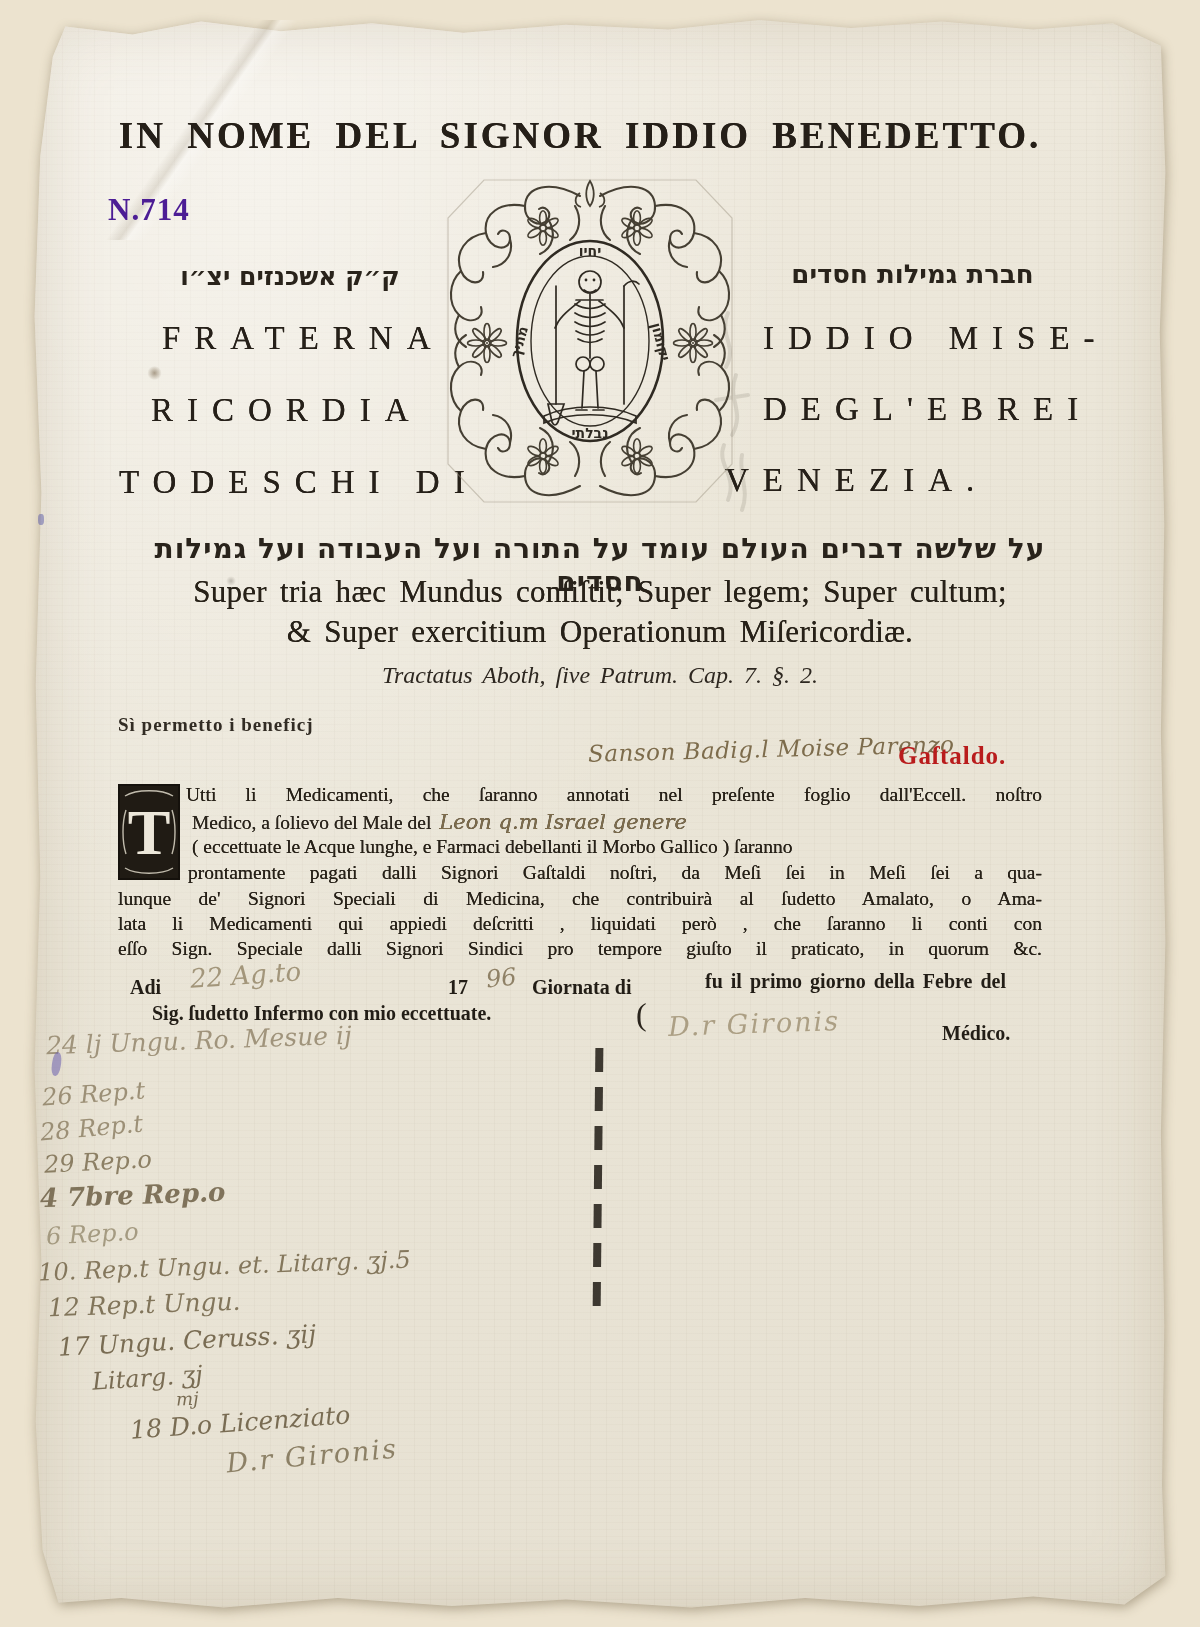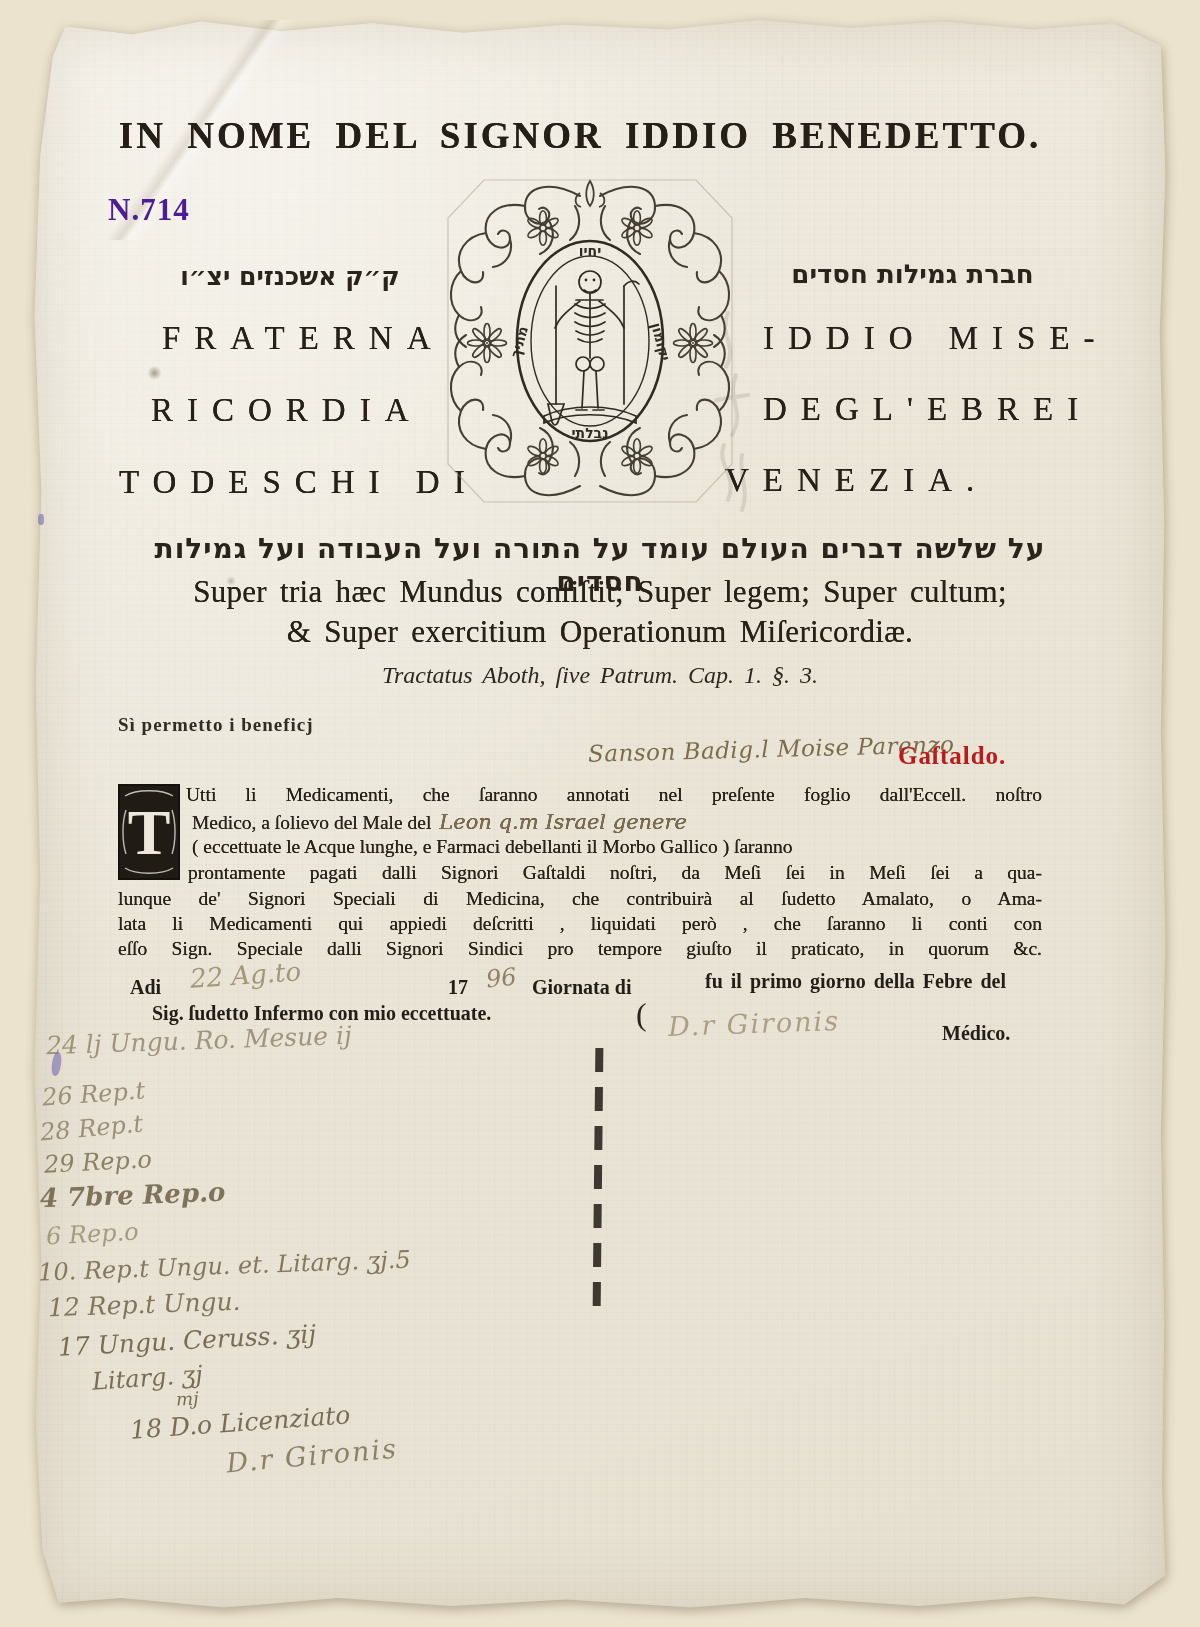--- a/index.html
+++ b/index.html
@@ -225,21 +225,21 @@
       <path d="M38,70 C28,95 48,105 34,130"></path>
       <path d="M26,140 C18,160 40,170 30,195"></path>
       <path d="M44,150 C40,170 52,185 44,205"></path>
       <path d="M18,95 L50,90"></path>
     </g>
   </svg>
 
   <div class="abs heb motto-heb">על שלשה דברים העולם עומד על התורה ועל העבודה ועל גמילות חסדים</div>
   <div class="abs latin lat1">Super tria hæc Mundus conſiſtit; Super legem; Super cultum;</div>
   <div class="abs latin lat2">&amp; Super exercitium Operationum Miſericordiæ.</div>
-  <div class="abs citation">Tractatus Aboth, ſive Patrum. Cap. 1. §. 3.</div>
+  <div class="abs citation">Tractatus Aboth, ſive Patrum. Cap. 7. §. 2.</div>
 
   <div class="abs permit">Sì permetto i beneficj</div>
   <div class="abs hand gast-sig">Sanson Badig.l Moise Parenzo</div>
   <div class="abs print gast-label">Gaſtaldo.</div>
 
   <svg class="abs dropcap" viewBox="0 0 62 96">
     <rect x="1" y="1" width="60" height="94" fill="#201b14" stroke="#15110c" stroke-width="2"></rect>
     <g stroke="#ddd7c7" stroke-width="1.4" fill="none" opacity=".85">
       <path d="M7,12 C18,5 44,5 55,12"></path>
       <path d="M7,84 C18,91 44,91 55,84"></path>

